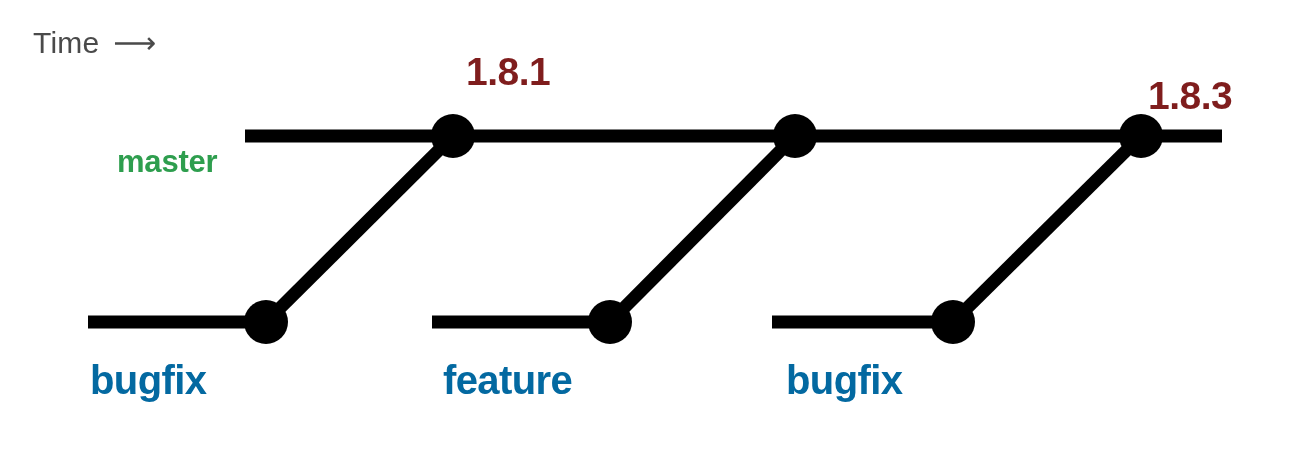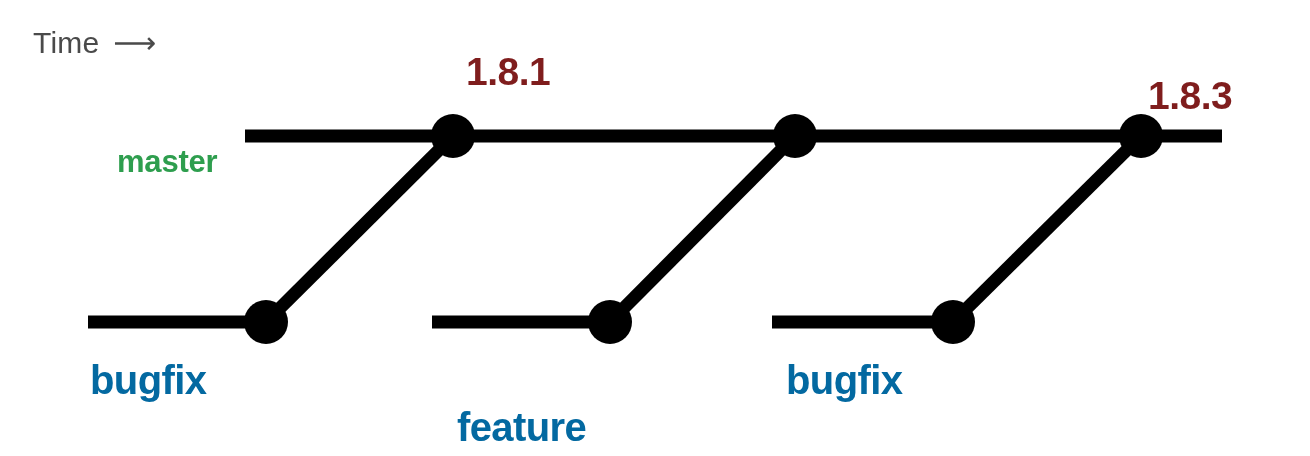--- a/index.html
+++ b/index.html
@@ -89,16 +89,16 @@
   <div class="txt time-label" style="left:33px; top:28px;">
     <span>Time</span><span style="padding-left:14px;">⟶</span>
   </div>
 
   <div class="txt master-label" style="left:117px; top:122px;margin-top:24px;">master</div>
 
   <div class="txt version-label" style="left:466px; top:52px;">1.8.1</div>
   <div class="txt version-label" style="left:1148px; top:52px;margin-top:24px;">1.8.3</div>
 
   <div class="txt branch-label" style="left:90px; top:360px;">bugfix</div>
-  <div class="txt branch-label" style="left:457px; top:360px;margin-top:47px;">feature</div>
+  <div class="txt branch-label" style="left:443px; top:360px;">feature</div>
   <div class="txt branch-label" style="left:786px; top:360px;">bugfix</div>
 
 </div>
 
 </body></html>

